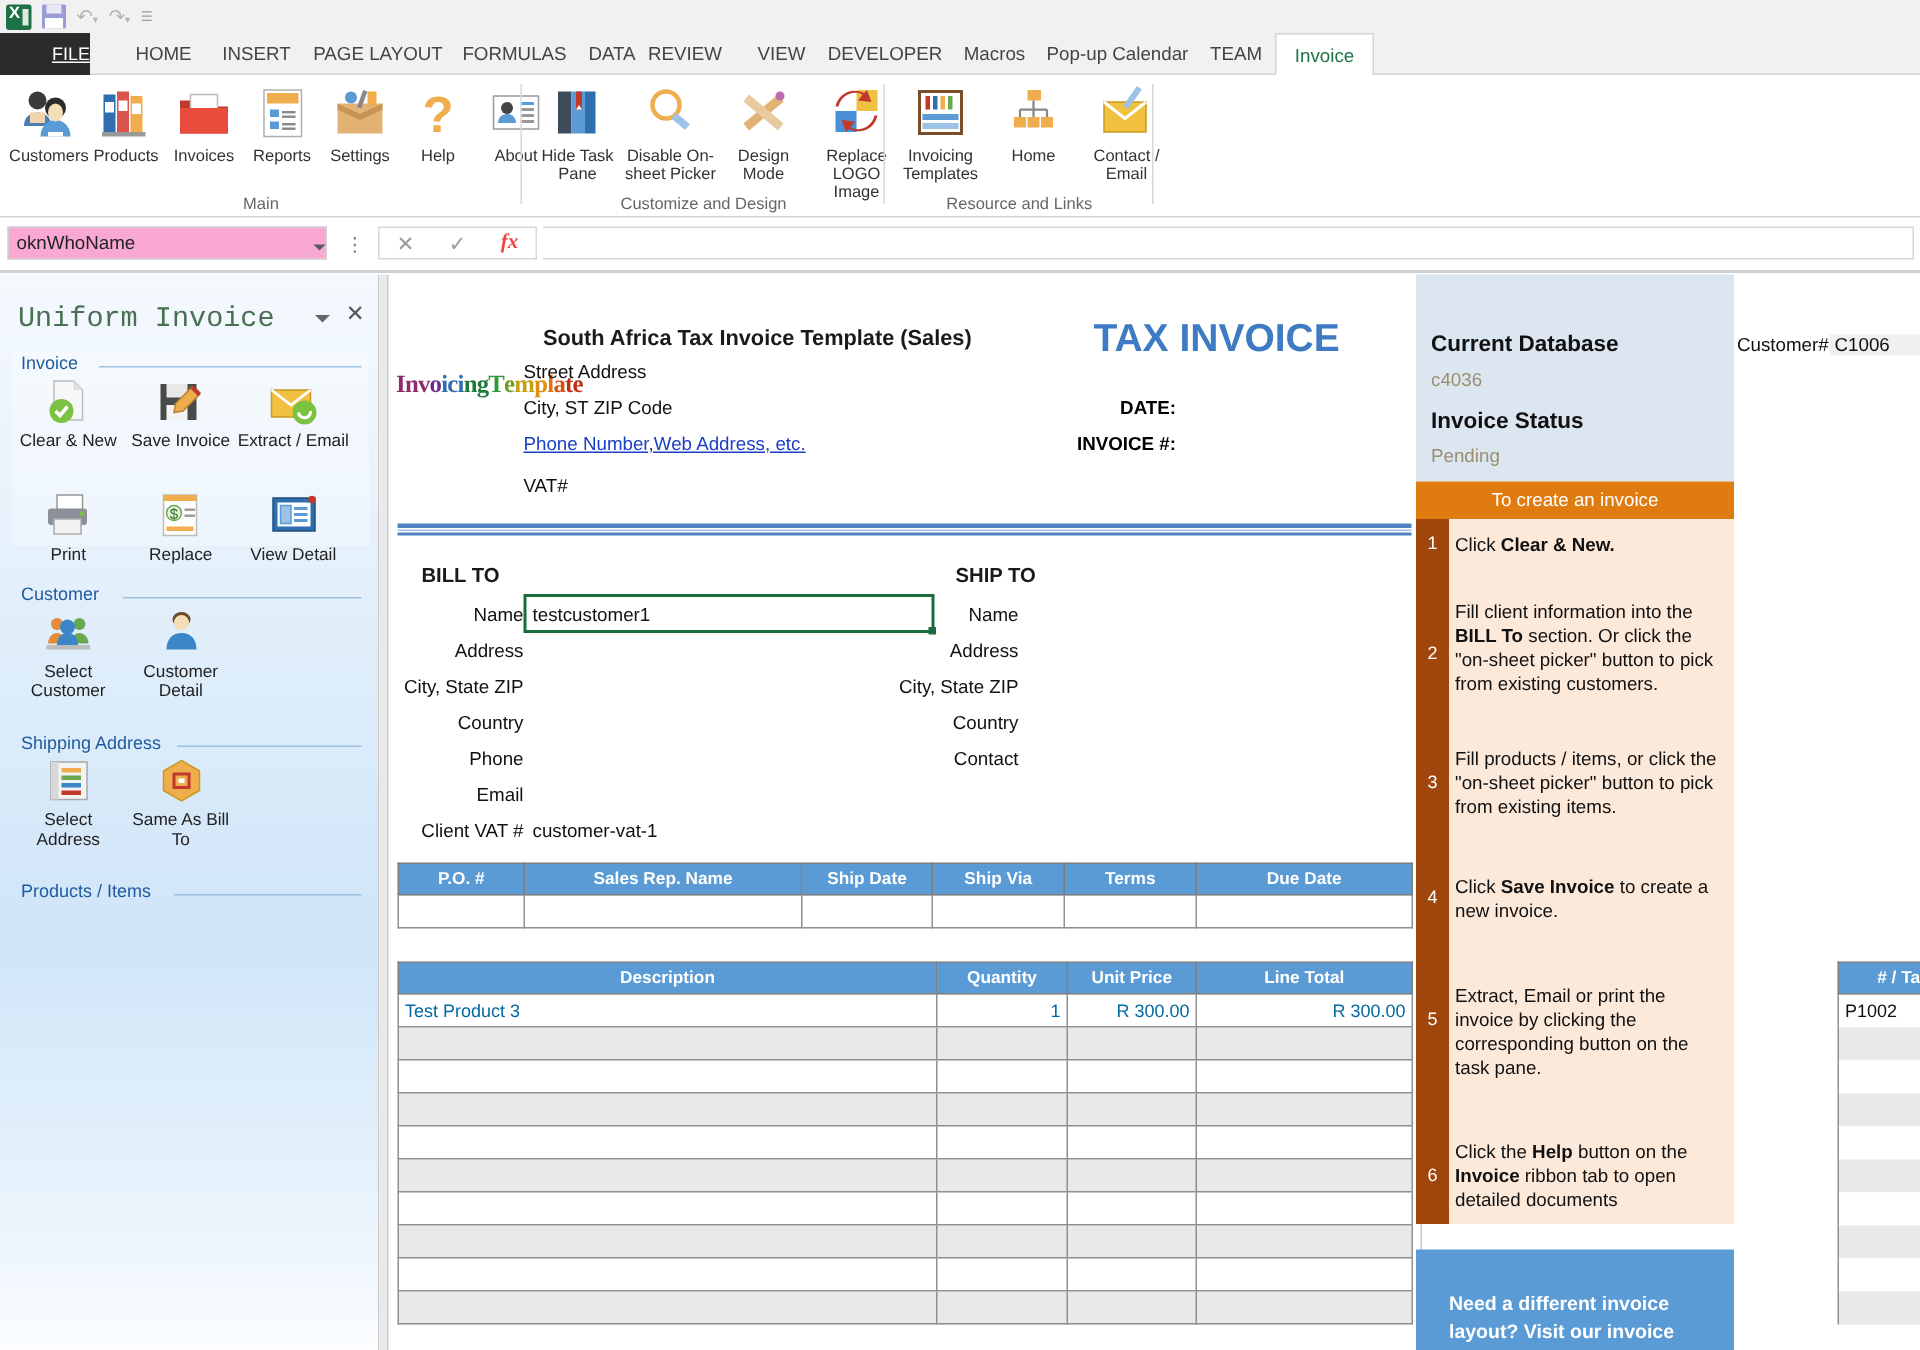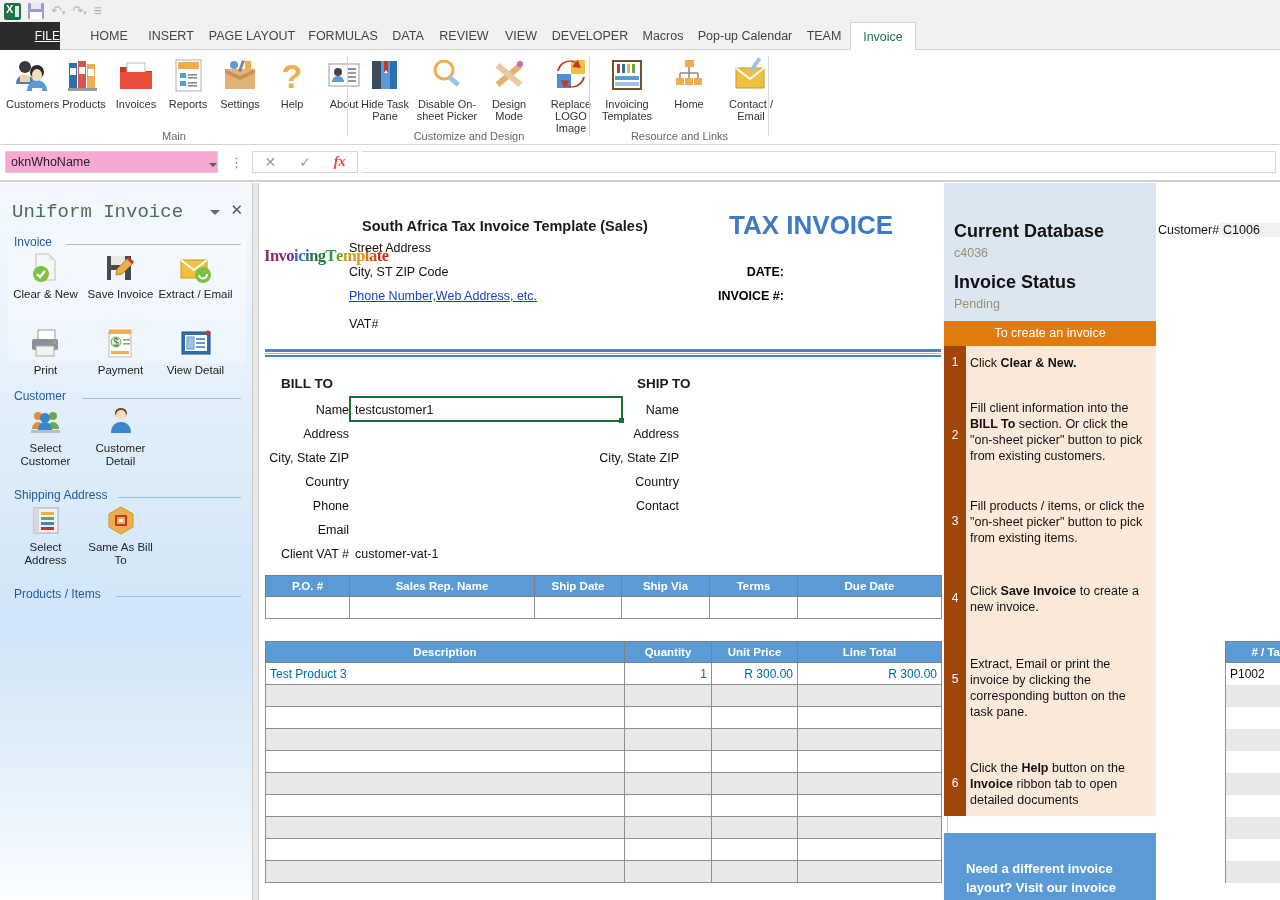--- a/index.html
+++ b/index.html
@@ -208,21 +208,21 @@
   .tbl td {
     height: 22px; font-size: 12px; color: #0369a1; border: 1px solid #8f8f8f;
     padding: 0 4px; background: #ffffff;
   }
   .tbl td.alt { background: #e9e9e9; }
   .tbl td.r { text-align: right; }
 
   
   .helppanel { position: absolute; left: 691px; top: 0px; width: 212px; }
   .hp-top { position: absolute; left: 0; top: 0; width: 212px; height: 138px; background: #dce6f1; }
-  .hp-lbl { position: absolute; left: 10px; font-size: 18px; font-weight: bold; color: #111; }
+  .hp-lbl { position: absolute; left: 10px; font-size: 15px; font-weight: bold; color: #111; }
   .hp-val { position: absolute; left: 10px; font-size: 12.5px; color: #9a8f6e; }
   .hp-bar {
     position: absolute; left: 0; top: 138px; width: 212px; height: 25px;
     background: #e07b10; color: #ffffff; font-size: 12.5px; text-align: center; line-height: 25px;
   }
   .hp-body { position: absolute; left: 0; top: 163px; width: 212px; height: 470px; background: #fde9d9; }
   .hp-numcol { position: absolute; left: 0; top: 163px; width: 22px; height: 470px; background: #a0460d; }
   .hp-num {
     position: absolute; left: 0; width: 22px; text-align: center;
     color: #ffffff; font-size: 12px;
@@ -268,21 +268,21 @@
     </div>
   </div>
 
   <div class="tabstrip" id="tabstrip">
       <div class="tab file dark" style="left: 0px; width: 60px; text-align: right; padding: 0px; text-decoration: underline;"><span>FILE</span></div>
       <div class="tab" style="left: 78px; width: 62px; text-align: center; padding: 0px;"><span>HOME</span></div>
       <div class="tab" style="left: 140px; width: 62px; text-align: center; padding: 0px;"><span>INSERT</span></div>
       <div class="tab" style="left: 202px; width: 100px; text-align: center; padding: 0px;"><span>PAGE LAYOUT</span></div>
       <div class="tab" style="left: 302px; width: 82px; text-align: center; padding: 0px;"><span>FORMULAS</span></div>
       <div class="tab" style="left: 384px; width: 48px; text-align: center; padding: 0px;"><span>DATA</span></div>
-      <div class="tab" style="left: 432px; width: 64px; text-align: center; padding: 0px;"><span>REVIEW</span></div>
+      <div class="tab" style="left: 432px; width: 64px; padding: 0px;"><span>REVIEW</span></div>
       <div class="tab" style="left: 496px; width: 50px; text-align: center; padding: 0px;"><span>VIEW</span></div>
       <div class="tab" style="left: 546px; width: 88px; text-align: center; padding: 0px;"><span>DEVELOPER</span></div>
       <div class="tab" style="left: 634px; width: 58px; text-align: center; padding: 0px;"><span>Macros</span></div>
       <div class="tab" style="left: 692px; width: 106px; text-align: center; padding: 0px;"><span>Pop-up Calendar</span></div>
       <div class="tab" style="left: 798px; width: 52px; text-align: center; padding: 0px;"><span>TEAM</span></div>
       <div class="tab active" style="left: 850px; width: 66px; text-align: center; padding: 0px;"><span>Invoice</span></div>
     </div>
 
   <div class="ribbon">
 
@@ -552,21 +552,21 @@
             <svg width="34" height="34" viewBox="0 0 34 34">
               <rect x="5" y="3" width="22" height="27" fill="#fff" stroke="#bbb"></rect>
               <rect x="5" y="3" width="22" height="4" fill="#f0ad4e"></rect>
               <circle cx="12" cy="15" r="5" fill="#e8f2da" stroke="#6aa84f"></circle>
               <text x="12" y="19" font-size="10" text-anchor="middle" fill="#2f6f2f" font-family="Liberation Sans, sans-serif">$</text>
               <rect x="19" y="12" width="7" height="1.6" fill="#999"></rect>
                 <rect x="19" y="16" width="7" height="1.6" fill="#999"></rect>
               <rect x="7" y="24" width="18" height="3" fill="#f0ad4e"></rect>
             </svg>
           </div>
-          <div class="tlbl">Payment</div>
+          <div class="tlbl">Replace</div>
         </div>
         <div class="tp-item">
           <div class="tic">
             <svg width="34" height="34" viewBox="0 0 34 34">
               <rect x="3" y="5" width="28" height="22" fill="#2f6fb0" stroke="#1e4f80"></rect>
               <rect x="6" y="8" width="22" height="16" fill="#fff"></rect>
               <rect x="8" y="10" width="7" height="12" fill="#9cc3e5" stroke="#5b9bd5"></rect>
               <rect x="17" y="11" width="9" height="2" fill="#5b9bd5"></rect>
                 <rect x="17" y="15" width="9" height="2" fill="#5b9bd5"></rect>
                 <rect x="17" y="19" width="9" height="2" fill="#5b9bd5"></rect>

